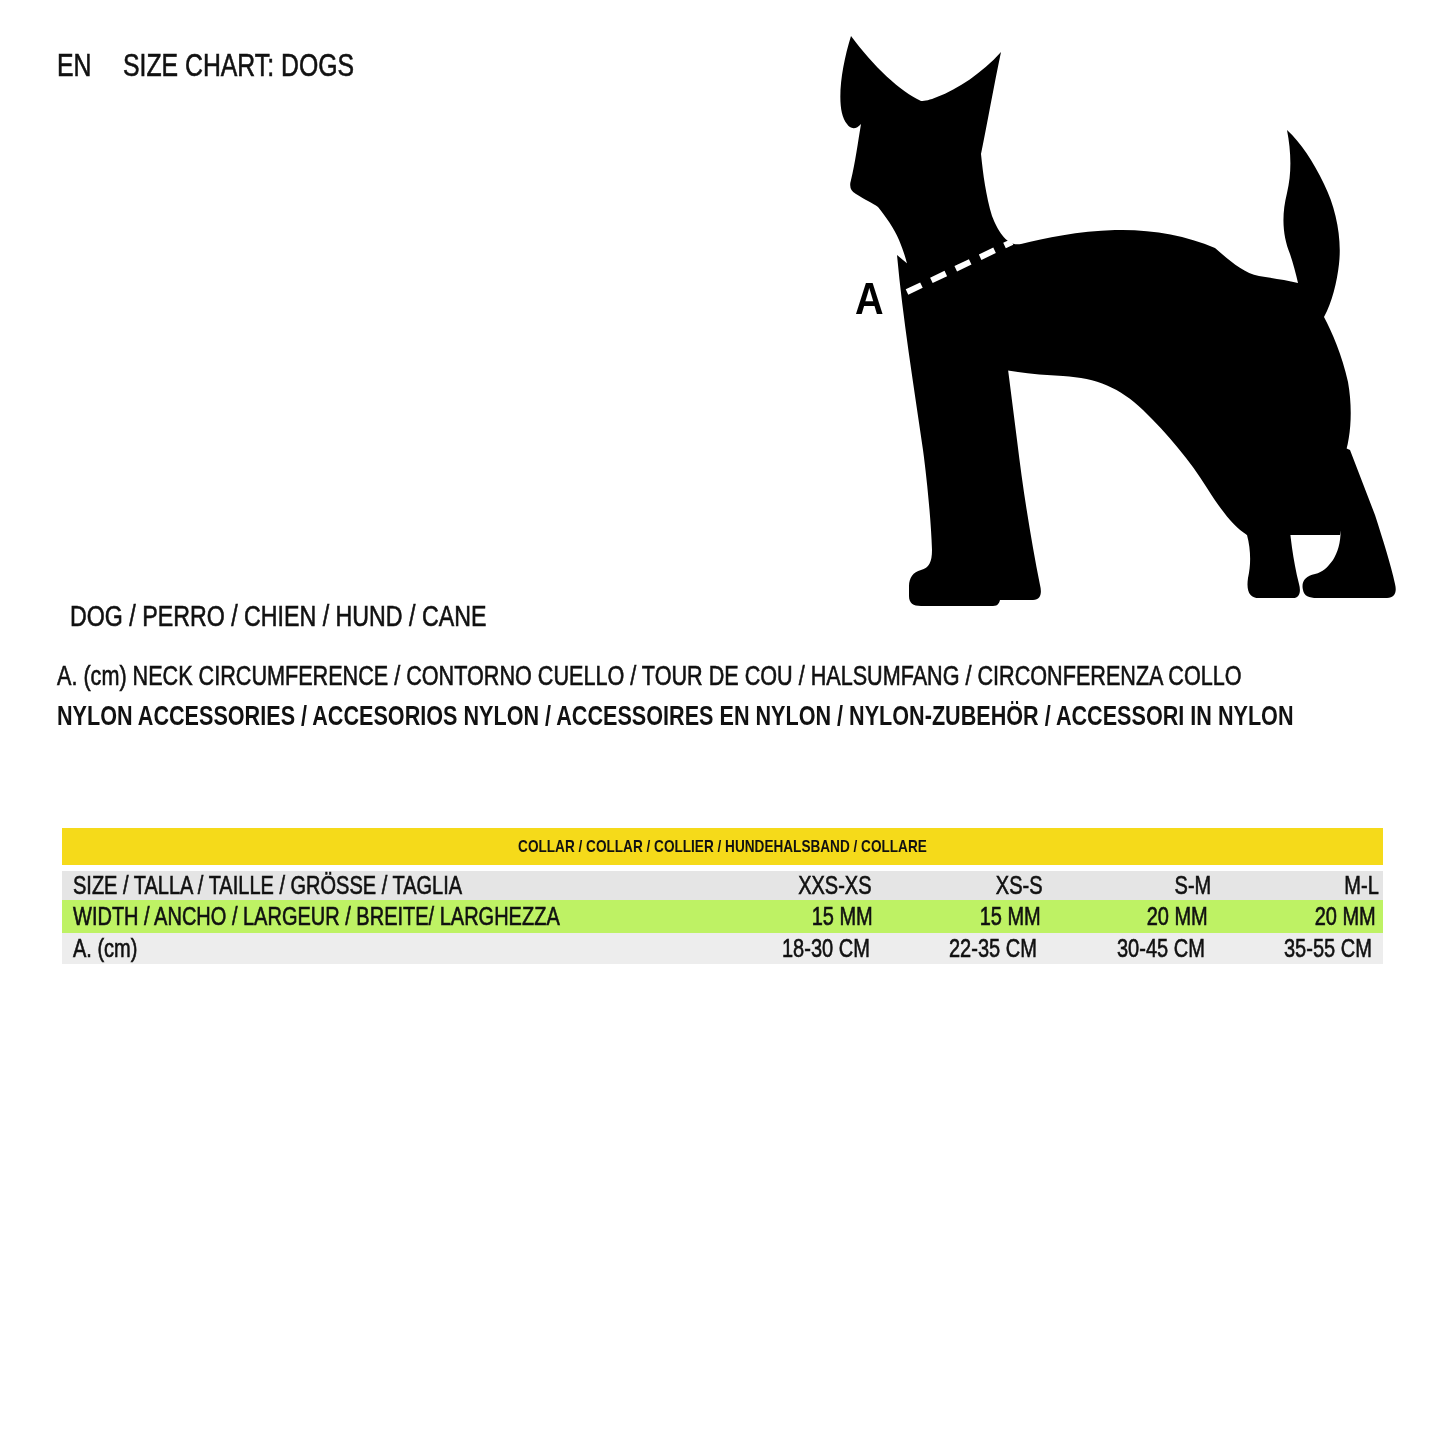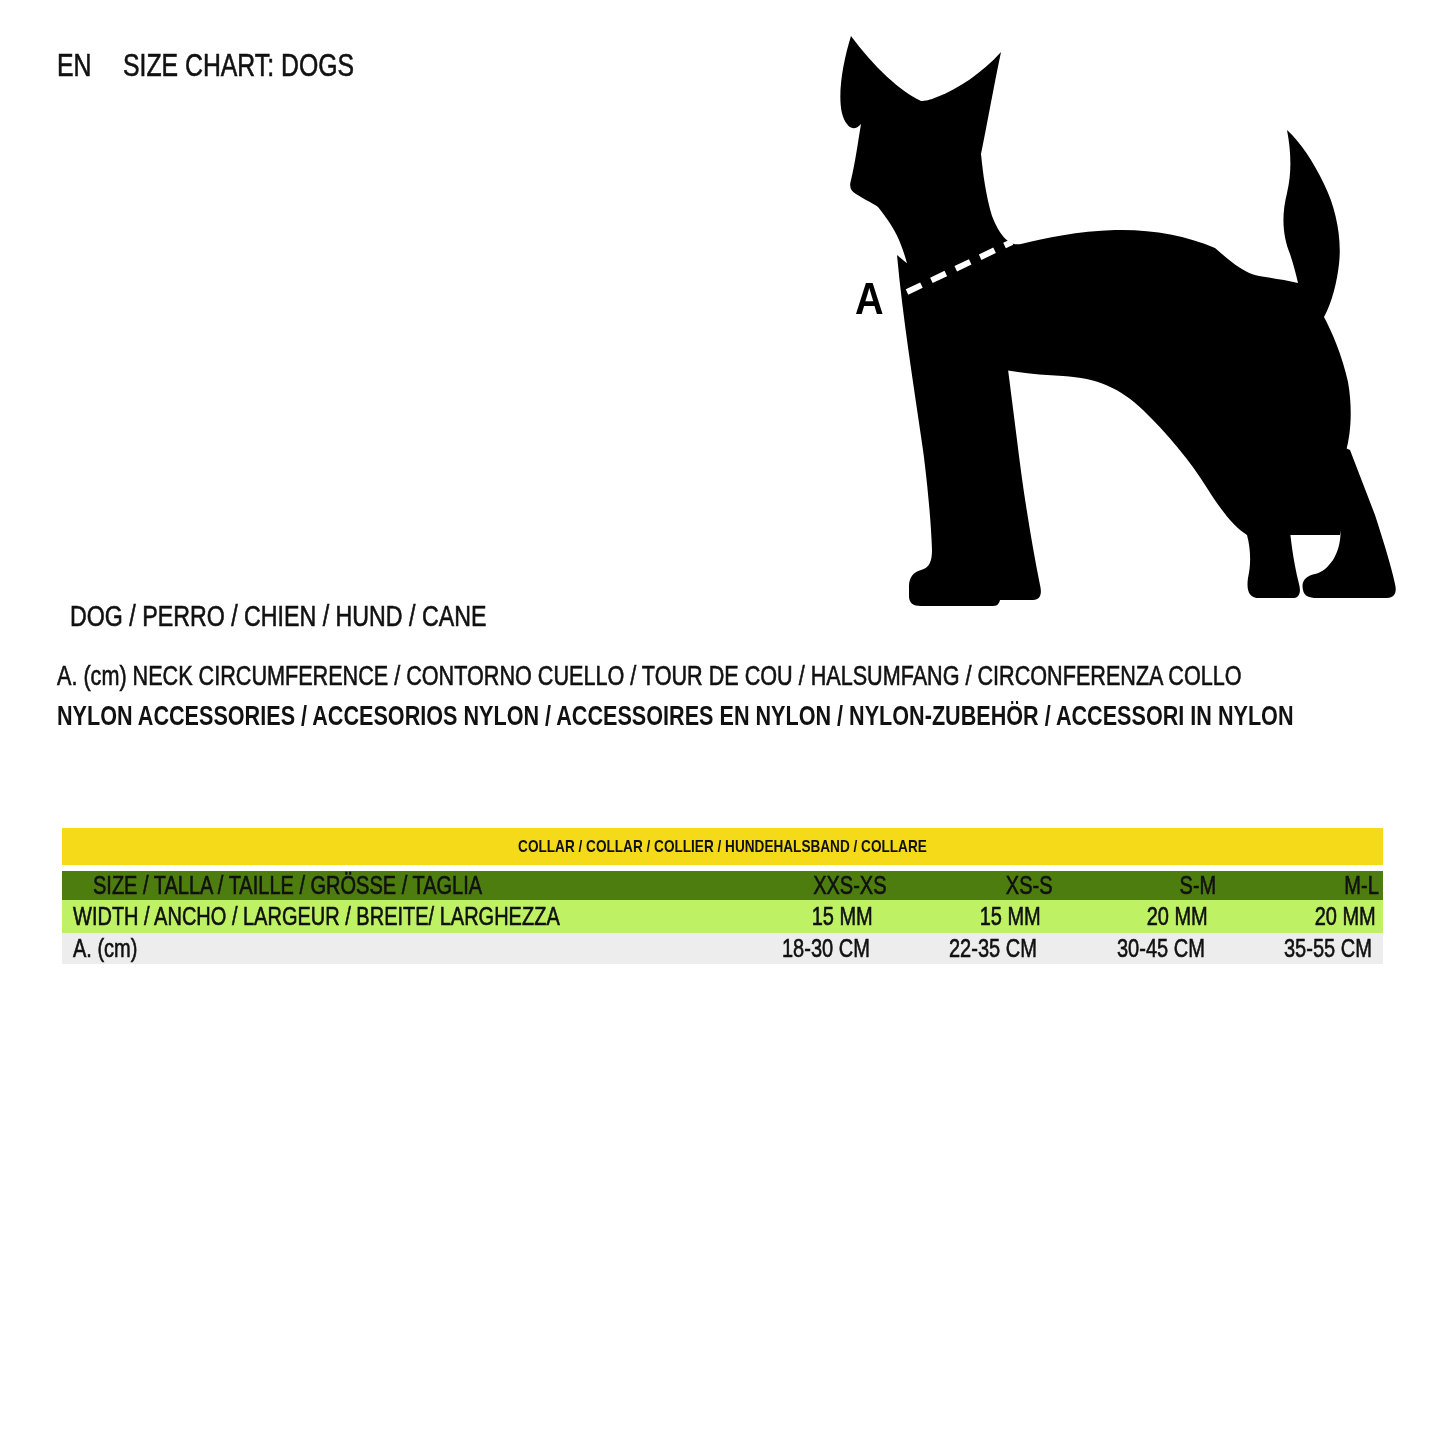--- a/index.html
+++ b/index.html
@@ -23,21 +23,21 @@
   .note-measure  { position:absolute; left:57px; top:661px; font-size:27px; }
   .note-material { position:absolute; left:57px; top:701px; font-size:27px; font-weight:700; }
 
   .size-table { position:absolute; left:62px; top:828px; width:1321px; }
   .t-head {
     height:37px; background:#F5DA1A; display:flex; align-items:center; justify-content:center;
     font-weight:700; font-size:17px;
   }
   .t-gap { height:6px; background:#ffffff; }
   .t-row { display:flex; align-items:center; font-size:25px; }
-  .t-row.r1 { height:29px; background:#4d7c0f;padding-left:20px; }
+  .t-row.r1 { height:29px; background:#e5e5e5; }
   .t-row.r2 { height:33px; background:#bef264; }
   .t-row.r3 { height:31px; background:#EDEDED;gap:8px; }
   .t-label { flex:0 0 640px; padding-left:11px; overflow:visible; }
   .t-val   { flex:1 1 0; text-align:right; }
 </style>
 </head>
 <body>
 
 <div class="page">
 

